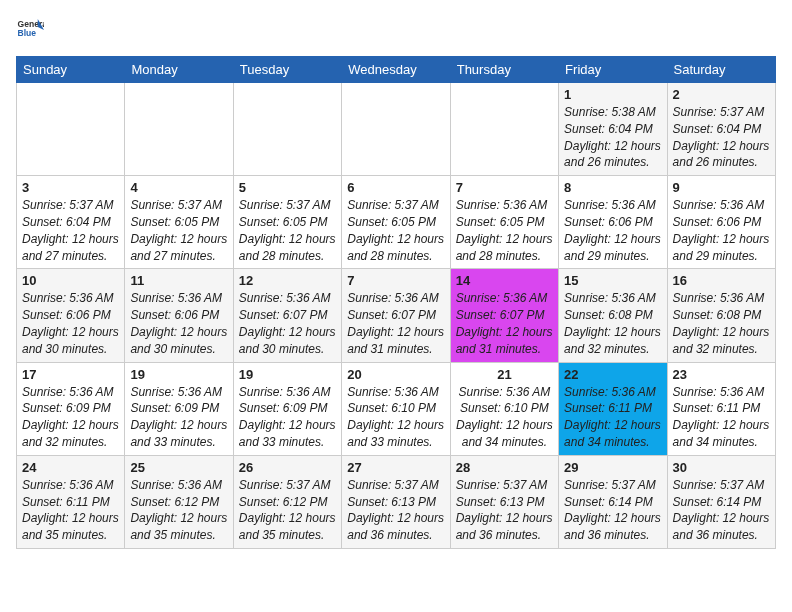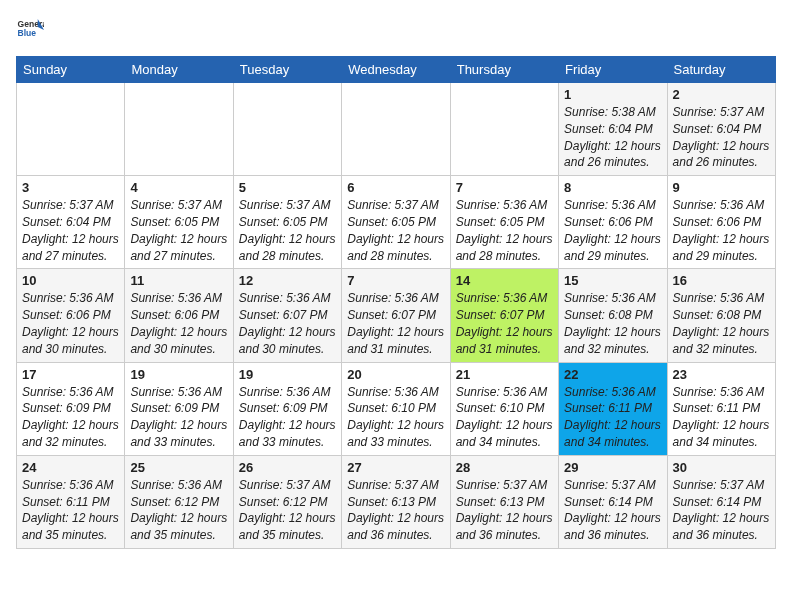--- a/index.html
+++ b/index.html
@@ -199,21 +199,21 @@
           <div class="day-info" style="white-space: pre-line;">Sunrise: 5:36 AM
 Sunset: 6:07 PM
 Daylight: 12 hours and 30 minutes.</div>
         </td>
         <td style="background: rgb(245, 245, 245);">
           <span class="day-num">7</span>
           <div class="day-info" style="white-space: pre-line;">Sunrise: 5:36 AM
 Sunset: 6:07 PM
 Daylight: 12 hours and 31 minutes.</div>
         </td>
-        <td style="background: #bef264; margin-top: 21px;">
+        <td style="background: #d946ef; margin-top: 21px;">
           <span class="day-num">14</span>
           <div class="day-info" style="white-space: pre-line;">Sunrise: 5:36 AM
 Sunset: 6:07 PM
 Daylight: 12 hours and 31 minutes.</div>
         </td>
         <td style="background: rgb(245, 245, 245);">
           <span class="day-num">15</span>
           <div class="day-info" style="white-space: pre-line;">Sunrise: 5:36 AM
 Sunset: 6:08 PM
 Daylight: 12 hours and 32 minutes.</div>
@@ -243,21 +243,21 @@
           <div class="day-info" style="white-space: pre-line;">Sunrise: 5:36 AM
 Sunset: 6:09 PM
 Daylight: 12 hours and 33 minutes.</div>
         </td>
         <td style="background: rgb(255, 255, 255);">
           <span class="day-num">20</span>
           <div class="day-info" style="white-space: pre-line;">Sunrise: 5:36 AM
 Sunset: 6:10 PM
 Daylight: 12 hours and 33 minutes.</div>
         </td>
-        <td style="background: rgb(255, 255, 255);">
+        <td style="background: rgb(255, 255, 255); text-align: center;">
           <span class="day-num">21</span>
           <div class="day-info" style="white-space: pre-line;">Sunrise: 5:36 AM
 Sunset: 6:10 PM
 Daylight: 12 hours and 34 minutes.</div>
         </td>
         <td style="background: #0ea5e9;">
           <span class="day-num">22</span>
           <div class="day-info" style="white-space: pre-line;">Sunrise: 5:36 AM
 Sunset: 6:11 PM
 Daylight: 12 hours and 34 minutes.</div>

